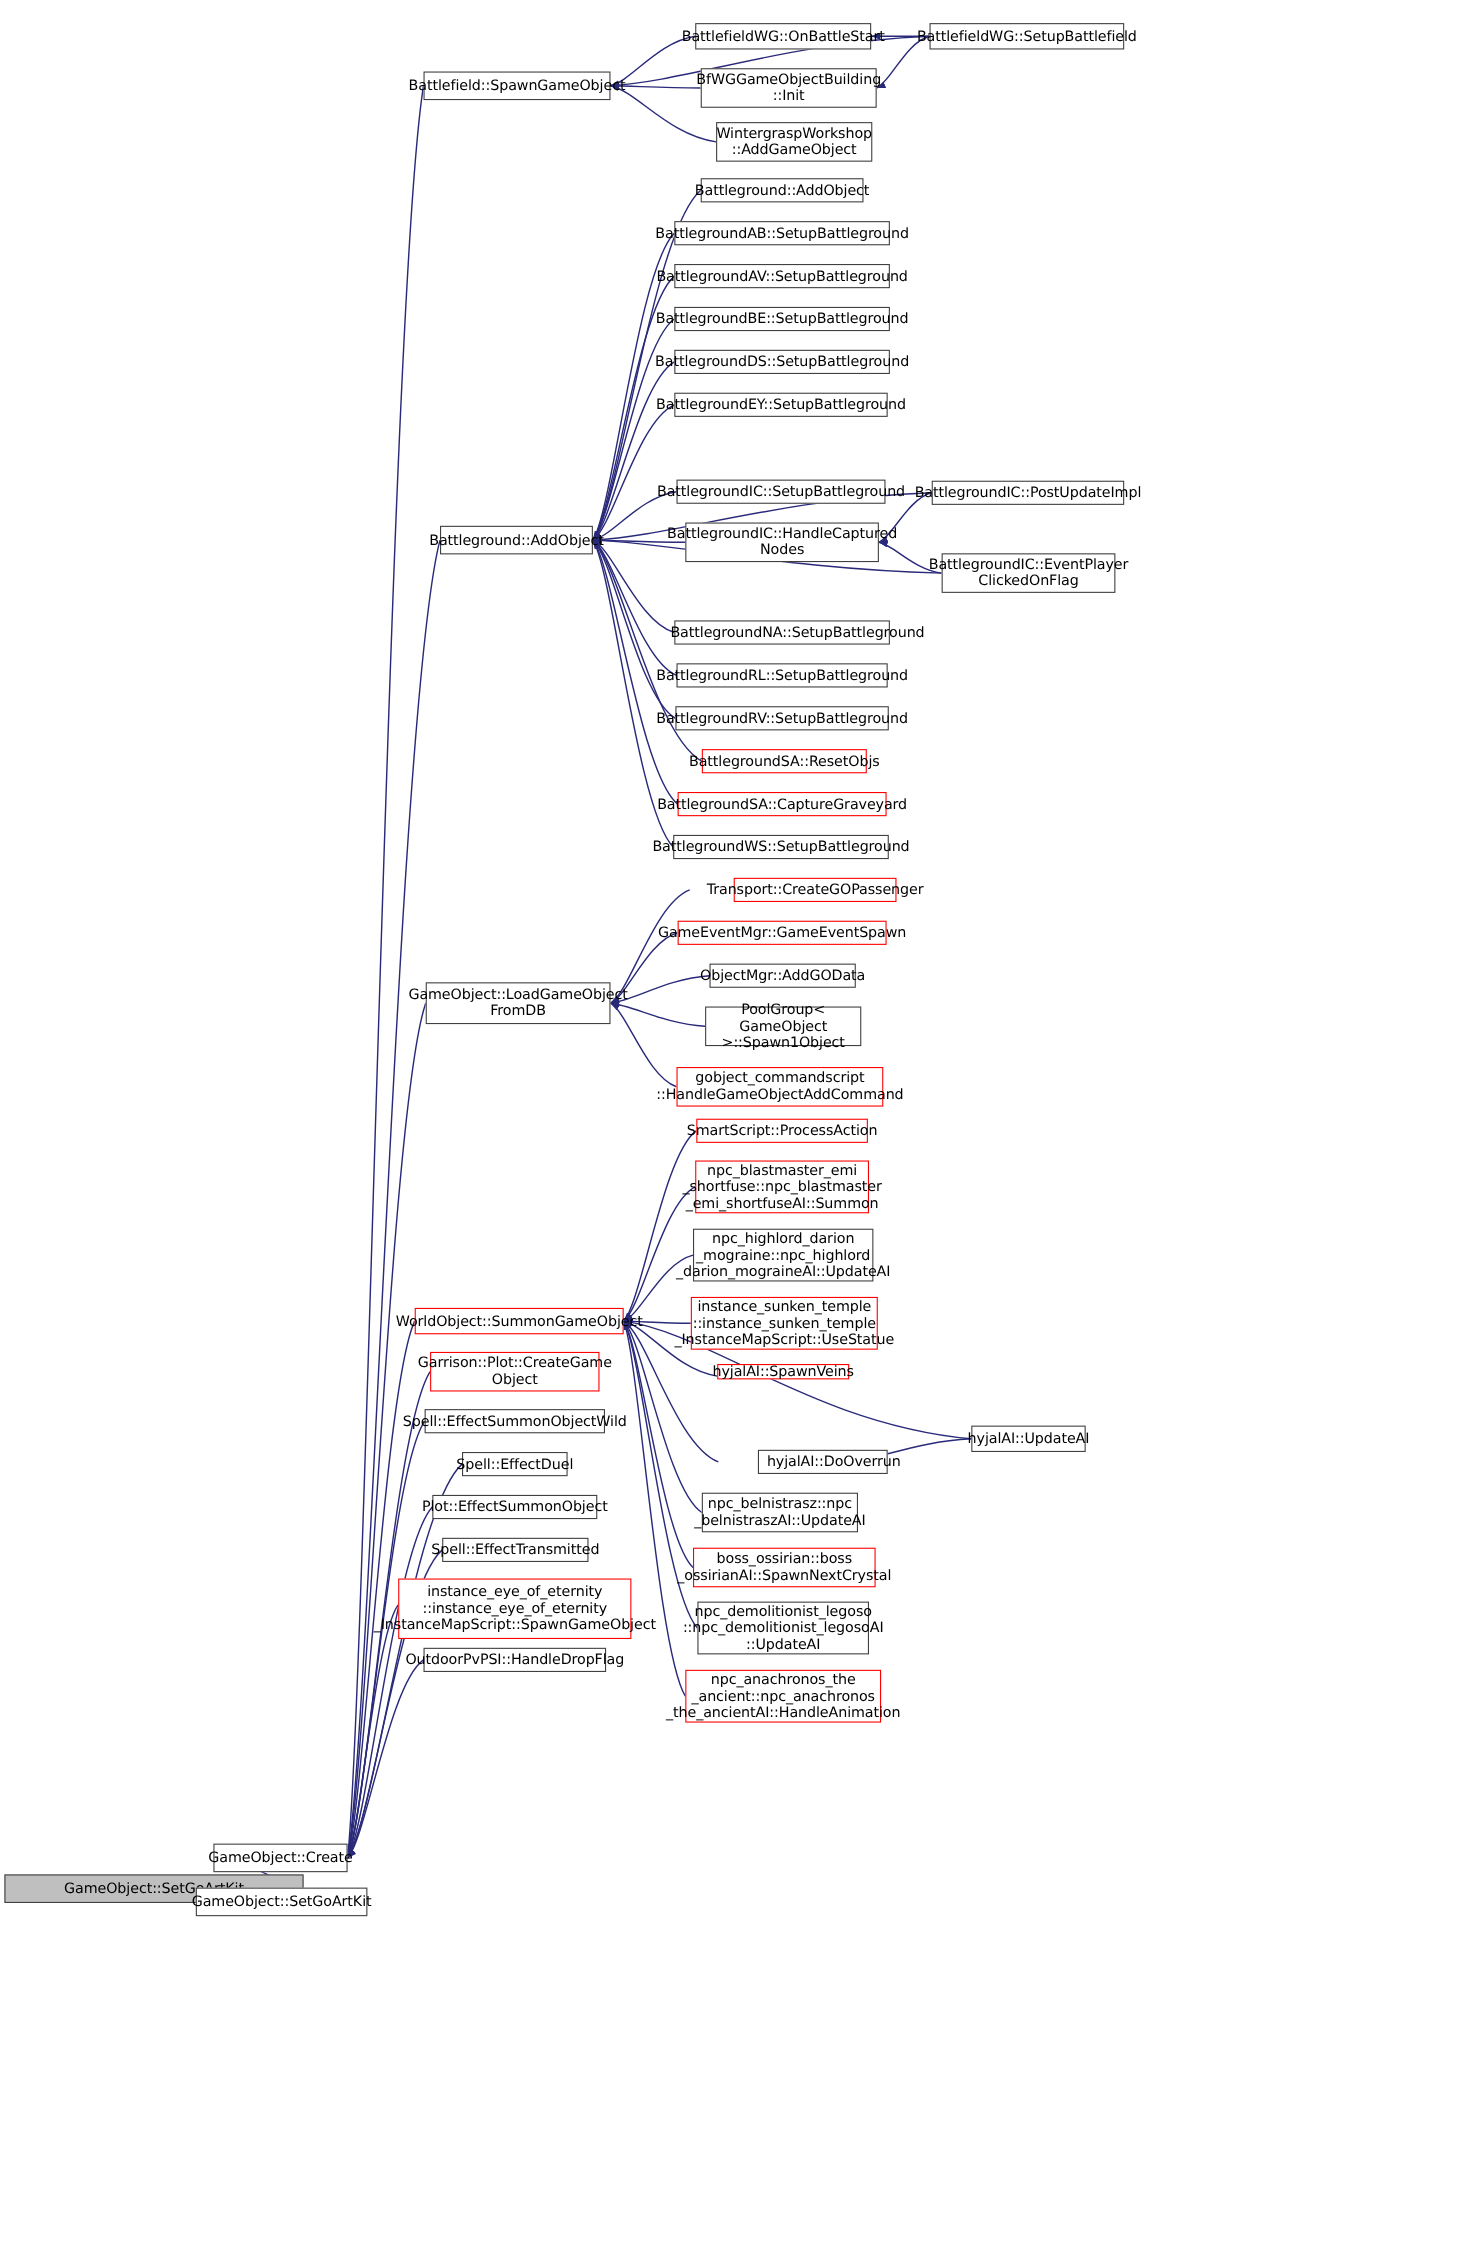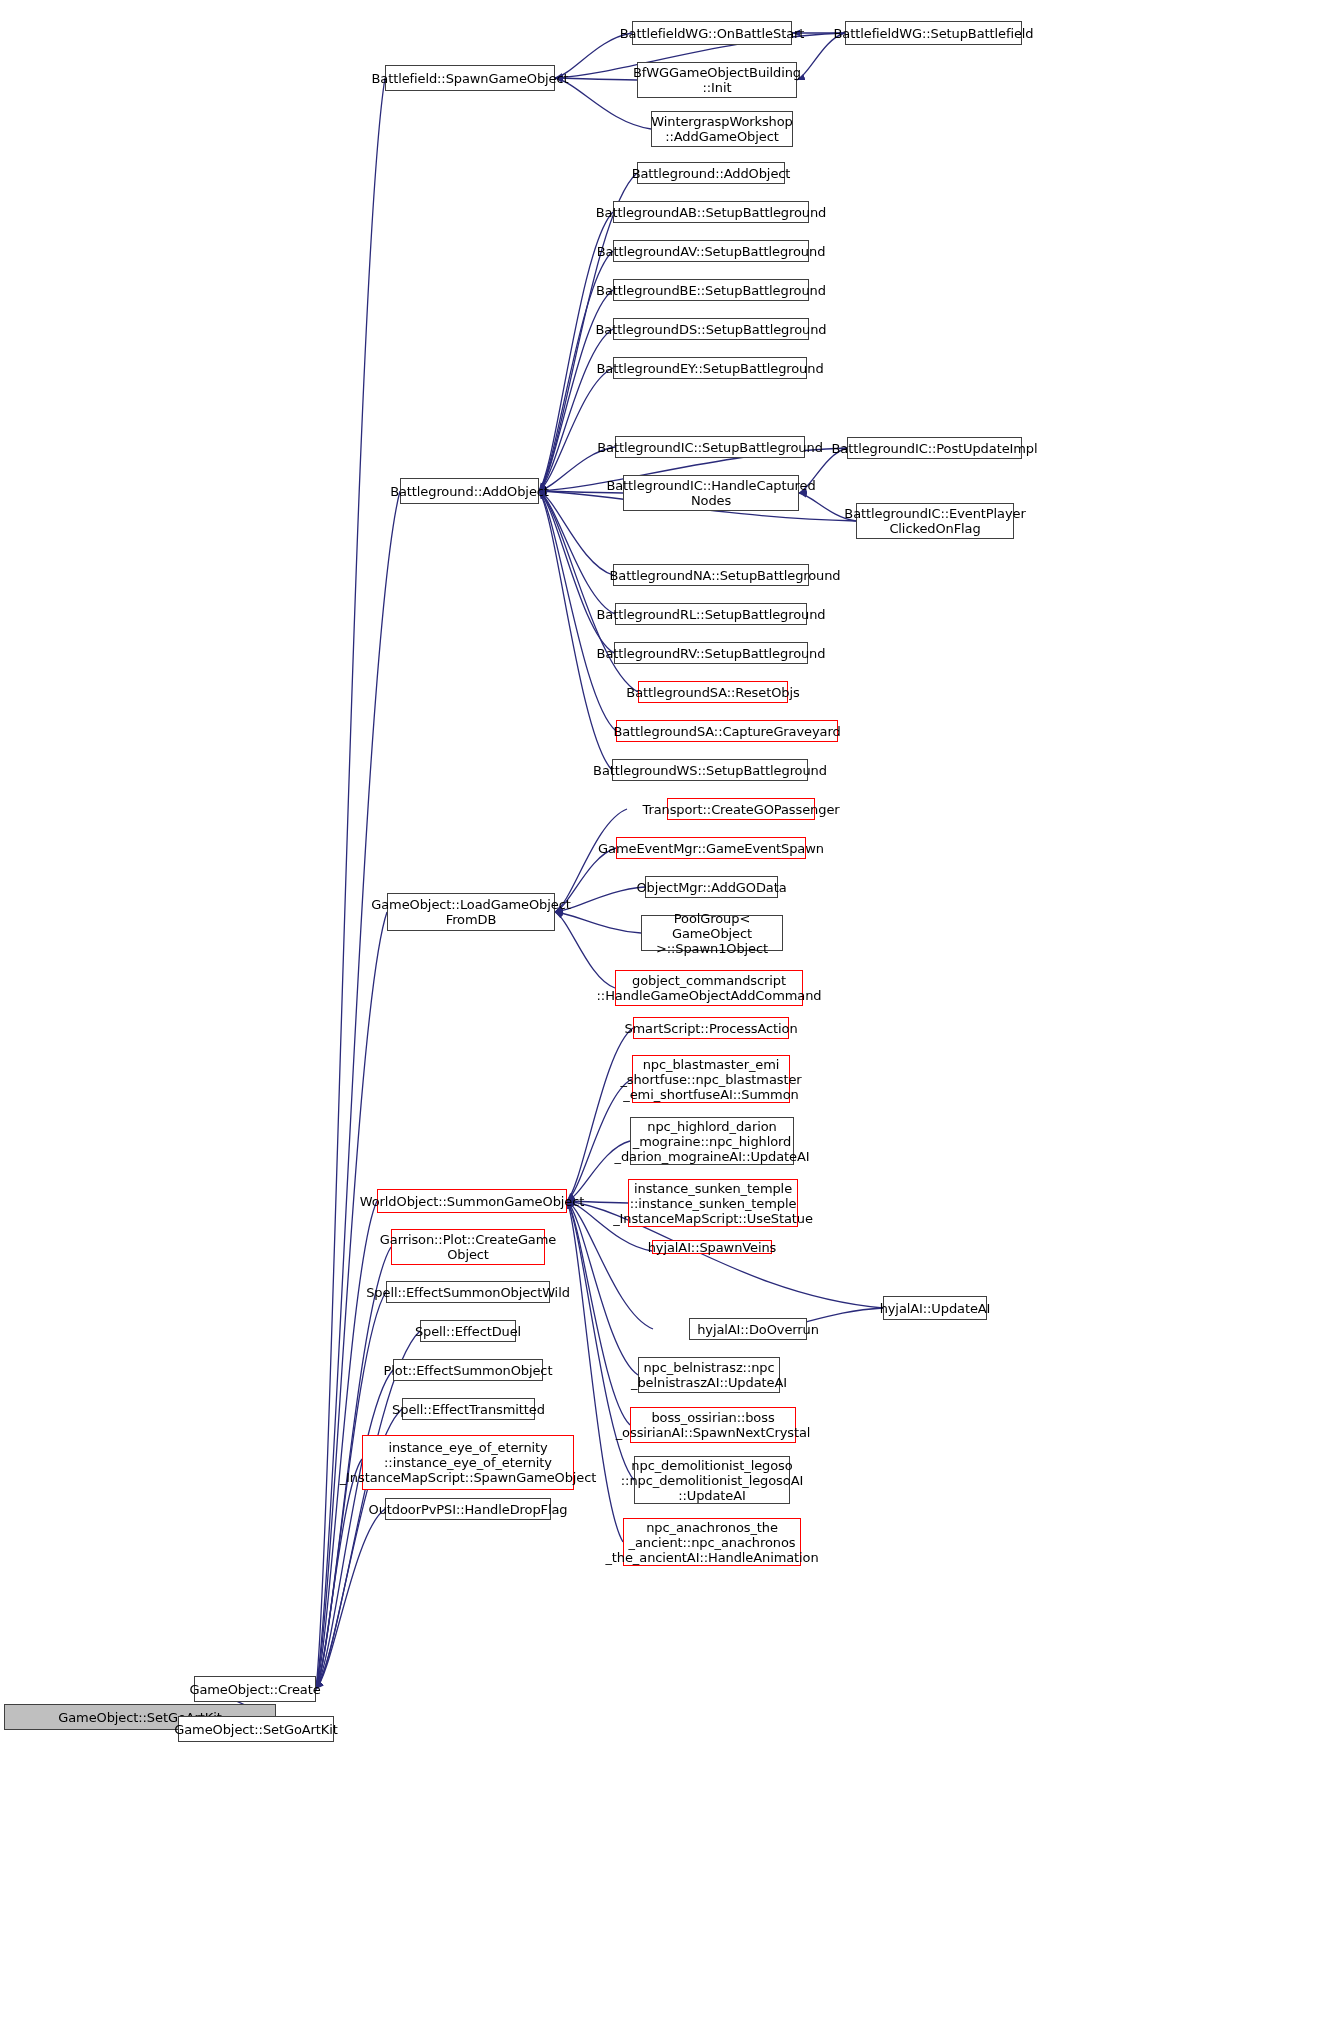--- a/index.html
+++ b/index.html
@@ -125,21 +125,21 @@
     <div class="node" style="left: 615px; top: 436px; width: 190px; height: 22px;">BattlegroundIC::SetupBattleground</div>
     <div class="node" style="left: 623px; top: 475px; width: 176px; height: 36px;">BattlegroundIC::HandleCaptured
 Nodes</div>
     <div class="node" style="left: 847px; top: 437px; width: 175px; height: 22px;">BattlegroundIC::PostUpdateImpl</div>
     <div class="node" style="left: 856px; top: 503px; width: 158px; height: 36px;">BattlegroundIC::EventPlayer
 ClickedOnFlag</div>
     <div class="node" style="left: 613px; top: 564px; width: 196px; height: 22px; padding-left: 32px;">BattlegroundNA::SetupBattleground</div>
     <div class="node" style="left: 615px; top: 603px; width: 192px; height: 22px;">BattlegroundRL::SetupBattleground</div>
     <div class="node" style="left: 614px; top: 642px; width: 194px; height: 22px;">BattlegroundRV::SetupBattleground</div>
     <div class="node red" style="left: 638px; top: 681px; width: 150px; height: 22px;">BattlegroundSA::ResetObjs</div>
-    <div class="node red" style="left: 616px; top: 720px; width: 222px; height: 22px; text-align: right;">BattlegroundSA::CaptureGraveyard</div>
+    <div class="node red" style="left: 616px; top: 720px; width: 190px; height: 22px; text-align: right;">BattlegroundSA::CaptureGraveyard</div>
     <div class="node" style="left: 612px; top: 759px; width: 196px; height: 22px;">BattlegroundWS::SetupBattleground</div>
     <div class="node" style="left: 387px; top: 893px; width: 168px; height: 38px;">GameObject::LoadGameObject
 FromDB</div>
     <div class="node red" style="left: 627px; top: 798px; width: 148px; height: 22px; margin-left: 40px;">Transport::CreateGOPassenger</div>
     <div class="node red" style="left: 616px; top: 837px; width: 190px; height: 22px;">GameEventMgr::GameEventSpawn</div>
     <div class="node" style="left: 645px; top: 876px; width: 133px; height: 22px;">ObjectMgr::AddGOData</div>
     <div class="node" style="left: 641px; top: 915px; width: 142px; height: 36px;">PoolGroup&lt; GameObject
 &gt;::Spawn1Object</div>
     <div class="node red" style="left: 615px; top: 970px; width: 188px; height: 36px;">gobject_commandscript
 ::HandleGameObjectAddCommand</div>

